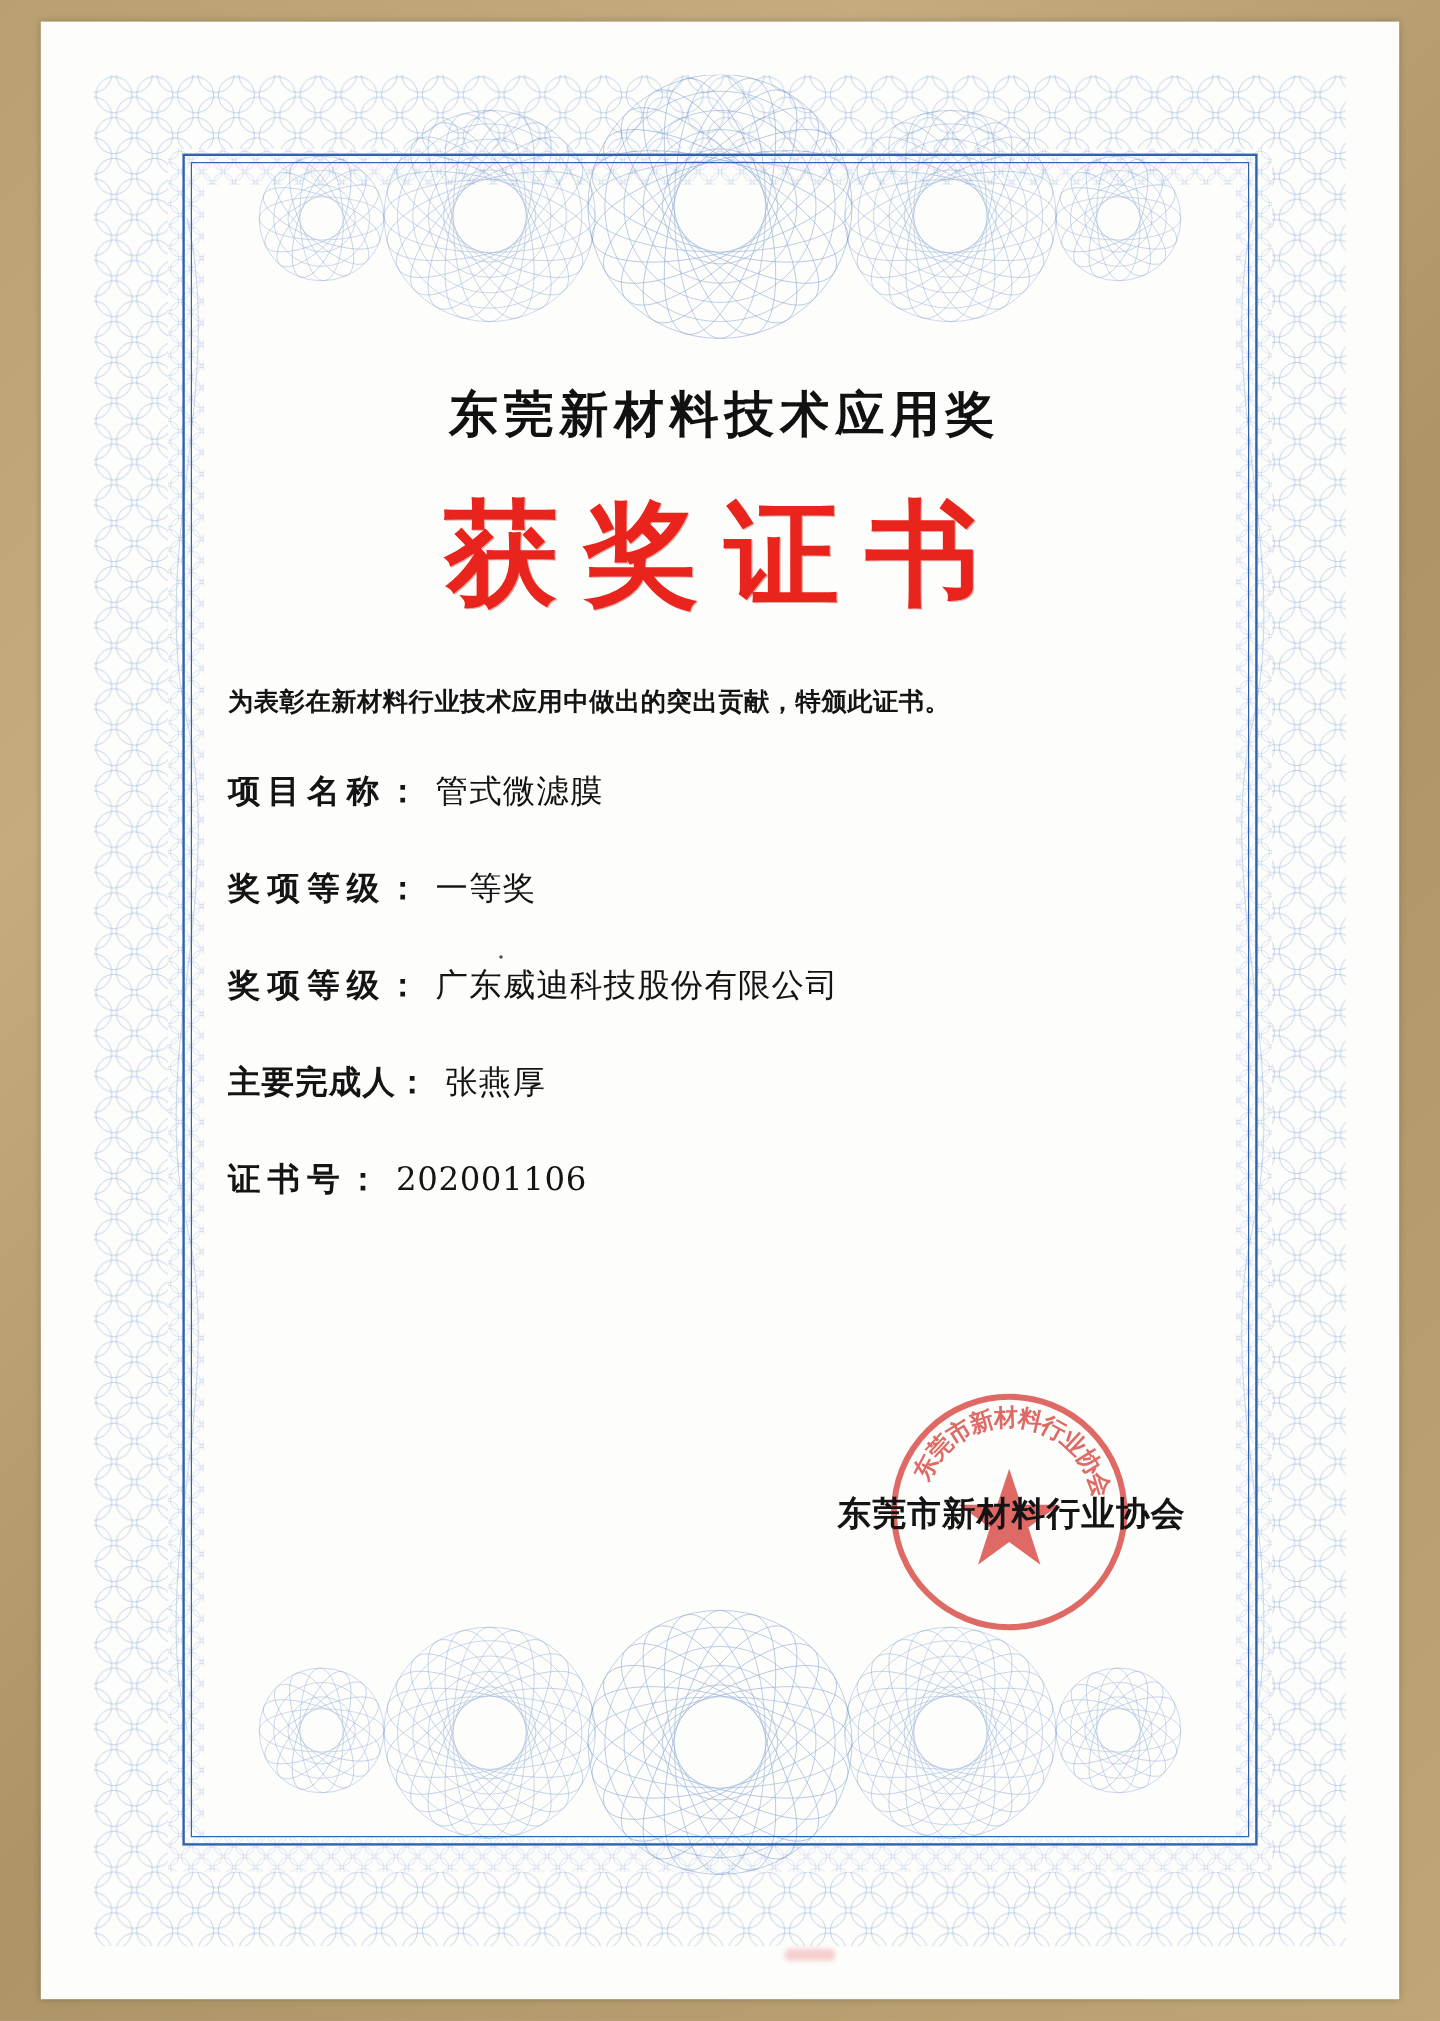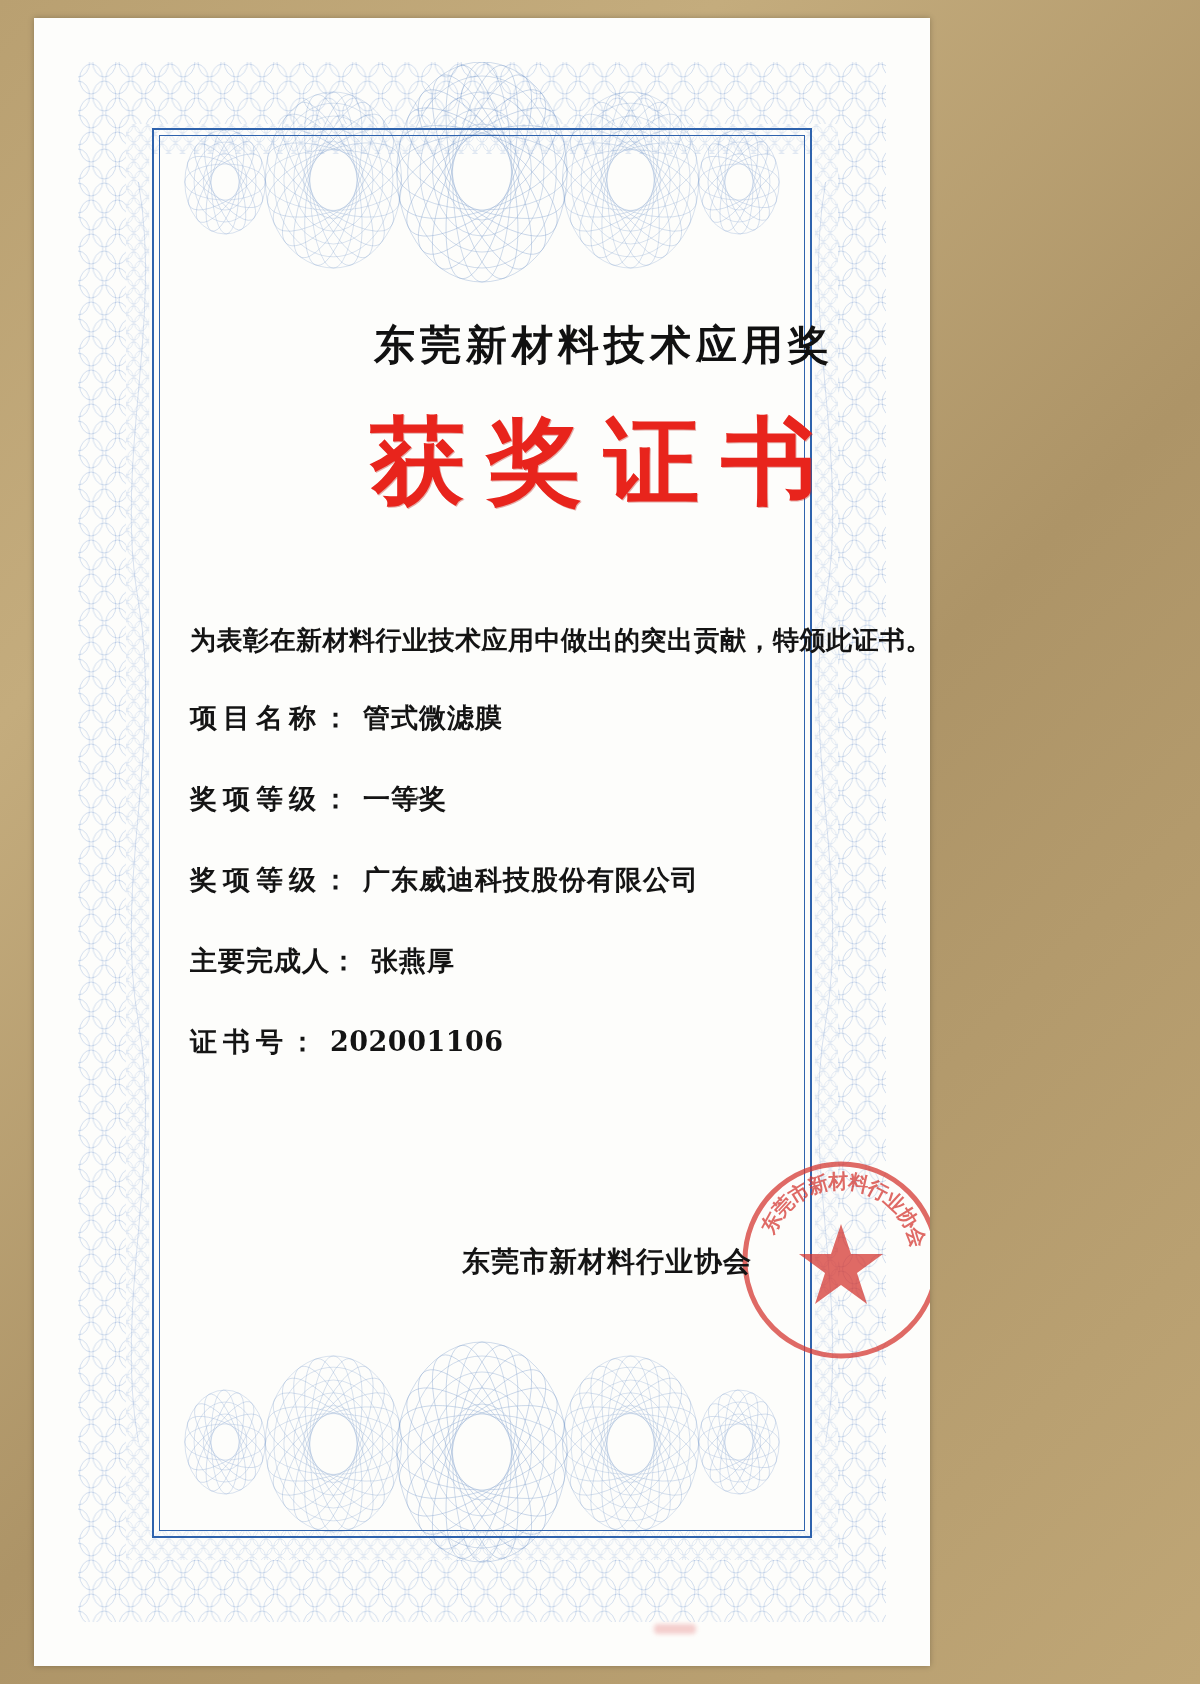--- a/index.html
+++ b/index.html
@@ -19,21 +19,21 @@
     position: absolute;
     inset: 0;
     background: linear-gradient(135deg,#b9a071 0%, #c4ac7d 25%, #ad9467 55%, #bfa676 100%);
   }
 
   
   .paper {
     position: absolute;
     left: 34px;
     top: 18px;
-    width: 896px;
+    width: 1132px;
     height: 1648px;
     background: #fdfdfb;
     box-shadow: 0 0 6px rgba(0,0,0,0.25);
     overflow: hidden;
   }
 
   
   .guilloche {
     position: absolute;
     left: 44px;
@@ -83,22 +83,22 @@
     margin-top: 26px;
     font-size: 95px;
     font-weight: bold;
     letter-spacing: 22px;
     color: #e8241c;
     font-family: "DejaVu Serif", serif;
     text-shadow: 1px 1px 0 rgba(180,20,12,0.35);
   }
 
   .cert-statement {
-    margin-top: 96px;
-    font-size: 26px;
+    margin-top: 44px;
+    font-size: 21px;
     font-weight: bold;
     color: #141414;
     letter-spacing: 0.5px;
     font-family: "DejaVu Serif", serif;
     padding-left: 6px;
   }
 
   .fields {
     margin-top: 42px;
   }
@@ -114,21 +114,21 @@
   }
   .field-label {
     letter-spacing: 6px;
     white-space: nowrap;
   }
   .field-label.tight { letter-spacing: 1px; }
   .field-colon { margin: 0 2px 0 0; letter-spacing:0; }
   .field-value {
     margin-left: 12px;
     letter-spacing: 1px;
-    font-weight: bold;
+    font-weight: normal;
   }
   .field-value.num { letter-spacing: 0.5px; }
 
   .dot-artifact {
     position: absolute;
     left: 382px;
     top: 778px;
     width: 3px;
     height: 3px;
     background: #555;

